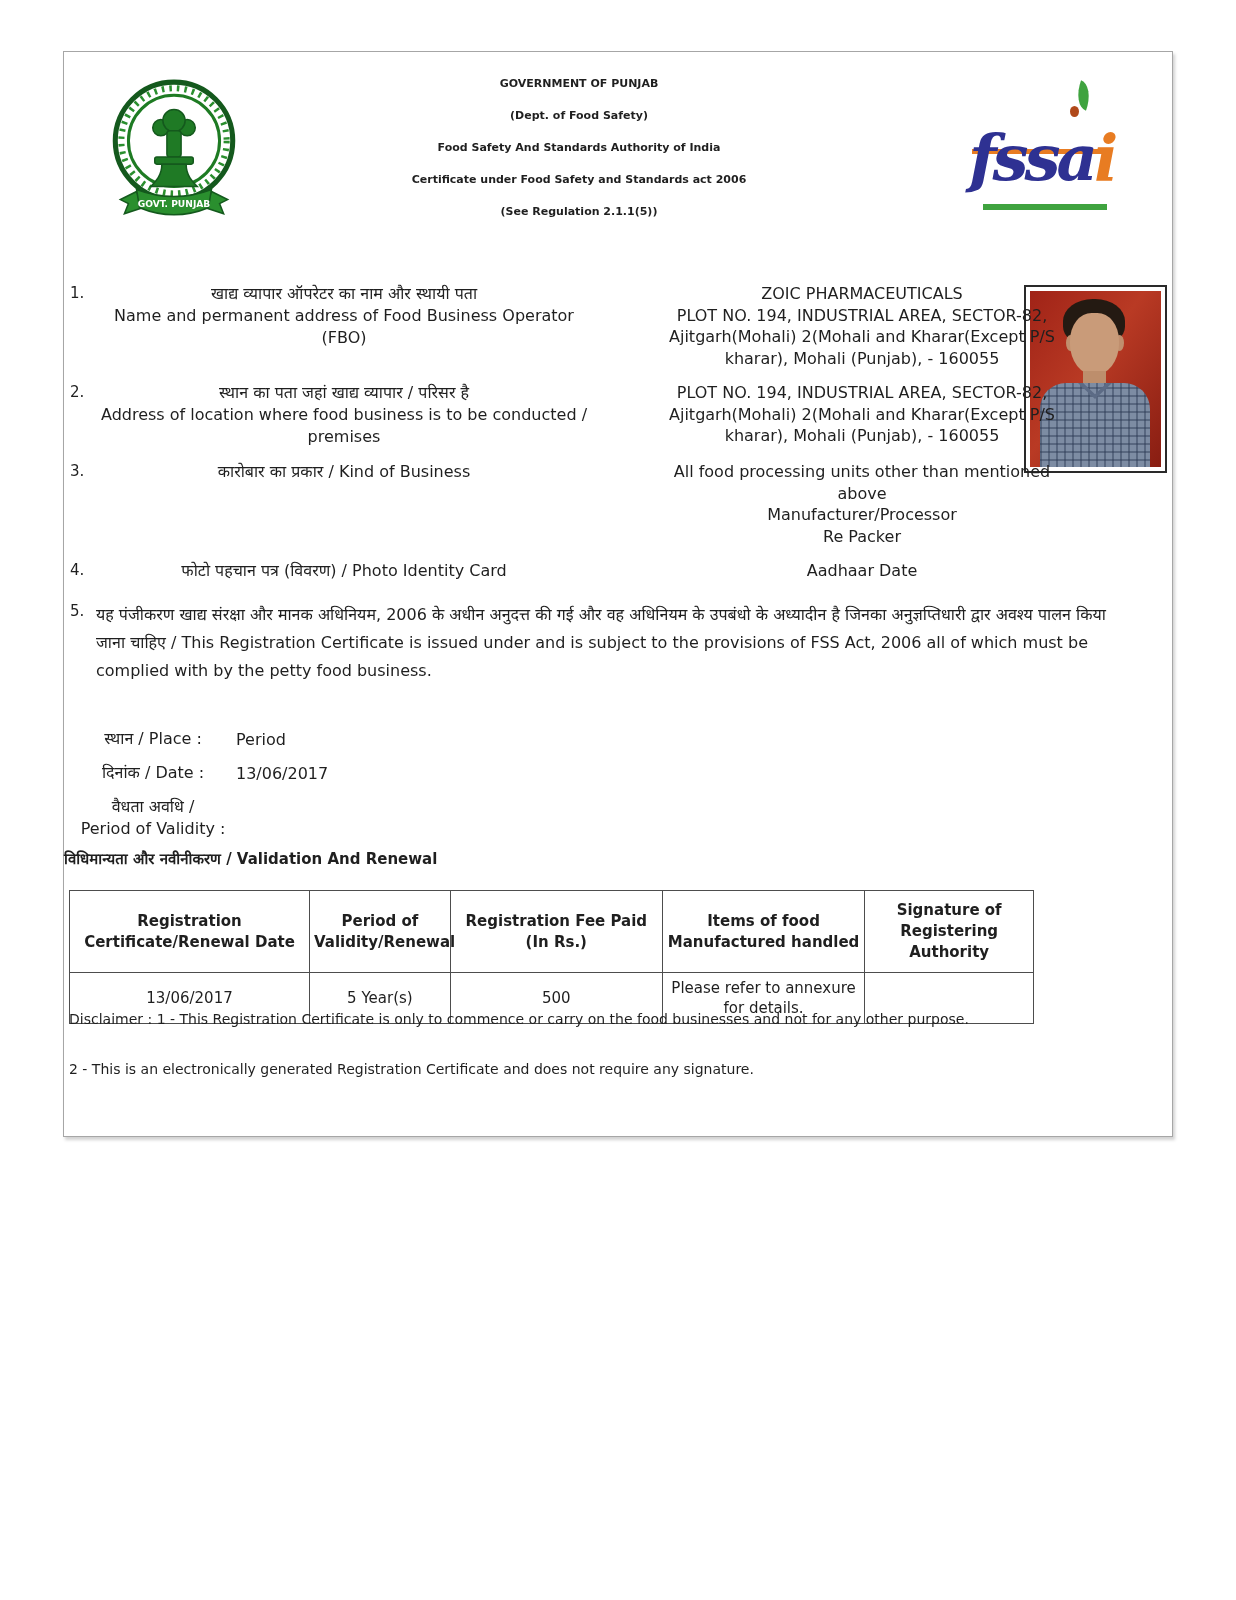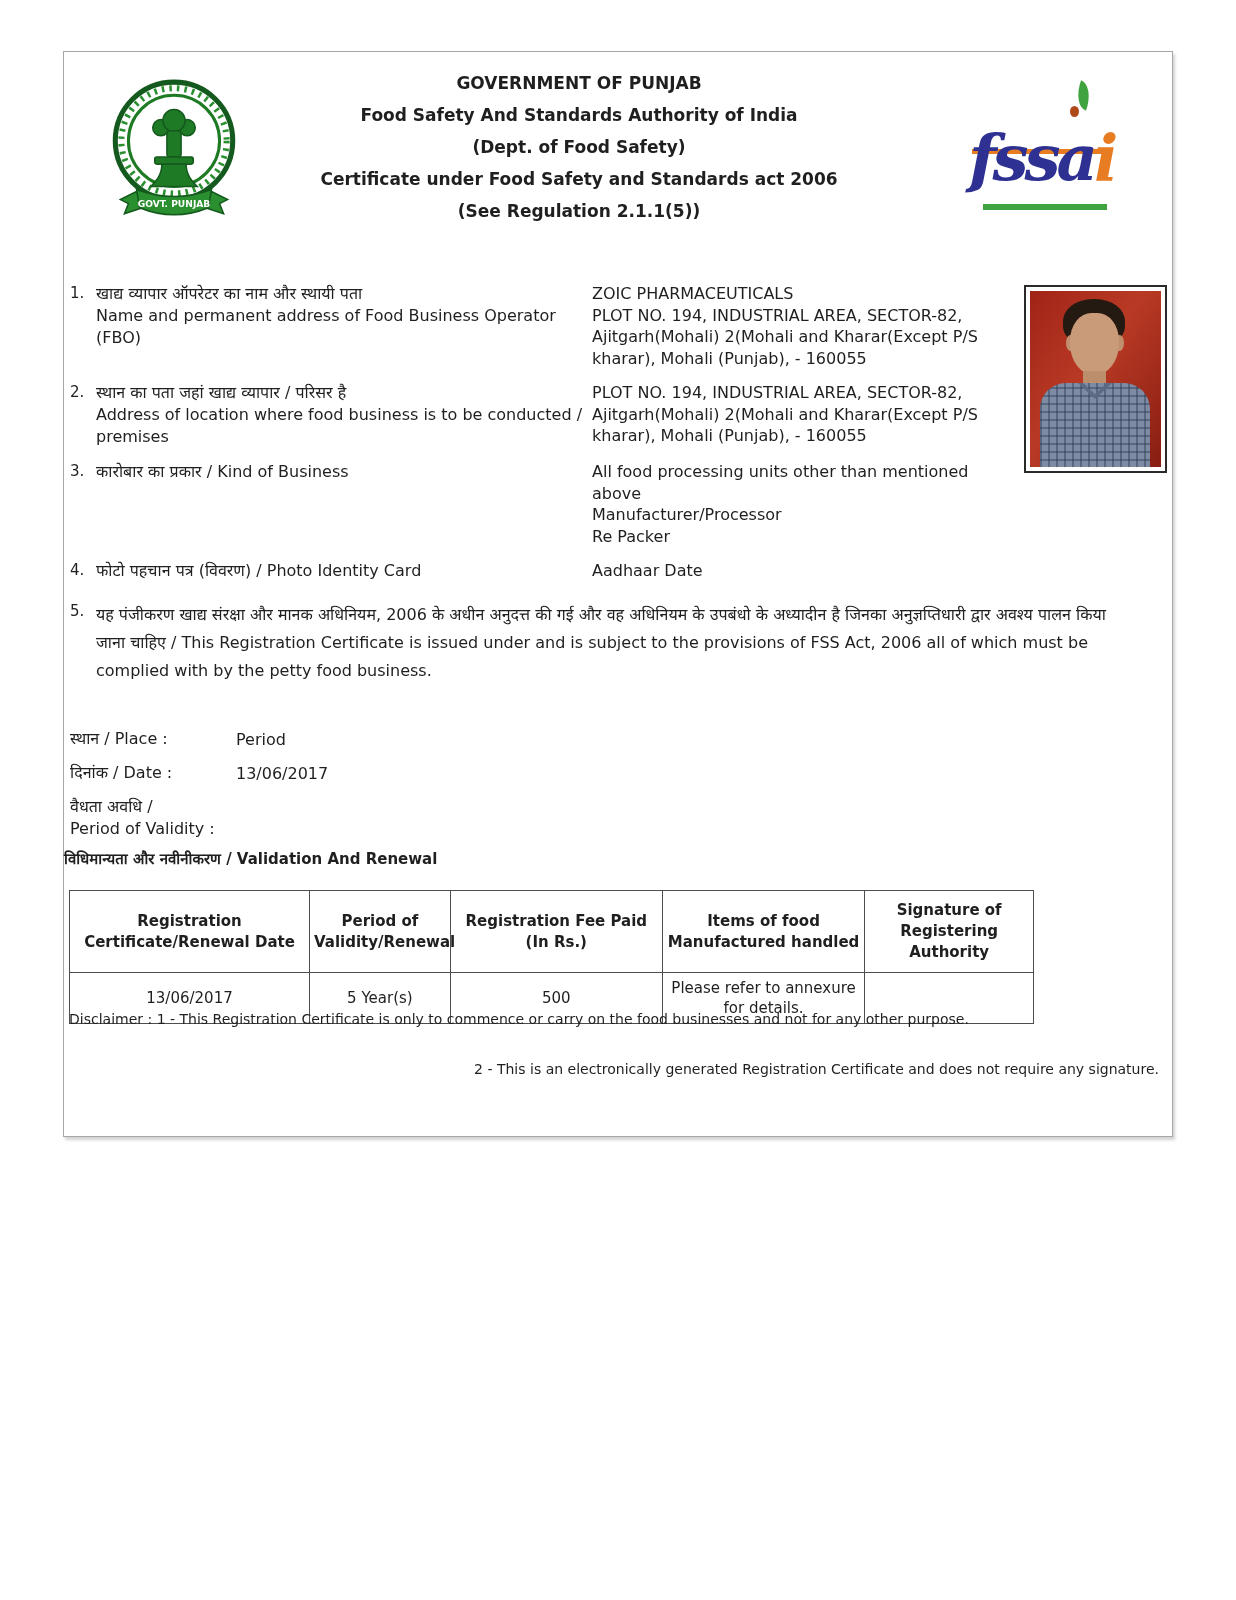--- a/index.html
+++ b/index.html
@@ -1,23 +1,23 @@
 <!DOCTYPE html>
 <html><head>
 <meta charset="utf-8">
 <style>
   * { margin:0; padding:0; box-sizing:border-box; }
   html,body { width:1236px; height:1600px; background:#ffffff; font-family:"DejaVu Sans","Liberation Sans",sans-serif; color:#1f1f1f; }
   .certificate { position:absolute; left:63px; top:51px; width:1110px; height:1086px; background:#fff; border:1px solid #a6a6a6; box-shadow:2px 3px 3px rgba(0,0,0,0.18); }
-  .pre { white-space:pre-line; }
+  .pre { white-space:pre-line;text-align:center; }
 
   
   .emblem { position:absolute; left:34px; top:20px; width:152px; height:162px; }
   .hdr-text { position:absolute; left:140px; top:22px; width:750px; text-align:center; }
-  .hdr-line { font-weight:bold; font-size:17px; line-height:19px; margin-bottom:13px; }
+  .hdr-line { font-weight:bold; font-size:11px; line-height:19px; margin-bottom:13px; }
   .hdr-line.gap { margin-top:9px; }
 
   .fssai { position:absolute; left:903px; top:30px; width:140px; height:132px; }
   .fssai .bar-orange { position:absolute; top:67px; left:5px; right:0; height:5px; background:#e87c22; }
   .fssai .bar-green { position:absolute; bottom:4px; left:16px; right:0; height:6px; background:#3fa33f; }
   .fssai .word { position:absolute; left:2px; bottom:24px; font-family:"DejaVu Serif","Liberation Serif",serif; font-style:italic; font-weight:bold; font-size:64px; line-height:1; letter-spacing:-4px; color:#2e3192; }
   .fssai .word .i-orange { color:#e87c22; }
   .fssai .leaf { position:absolute; top:0px; right:16px; width:15px; height:27px; background:#3fa33f; border-radius:0 100% 0 100%; transform:rotate(20deg); }
   .fssai .seed { position:absolute; top:24px; right:28px; width:9px; height:11px; background:#b0491a; border-radius:50%; }
 
@@ -59,21 +59,21 @@
 
   
   table.vr { position:absolute; left:5px; top:838px; width:965px; border-collapse:collapse; table-layout:fixed; }
   table.vr th, table.vr td { border:1px solid #4d4d4d; text-align:center; vertical-align:middle; font-size:15px; }
   table.vr th { font-weight:bold; padding:9px 4px; line-height:21px; }
   table.vr td { padding:5px 4px; line-height:20px; height:44px; }
   .c1{width:24.9%}.c2{width:14.6%}.c3{width:22%}.c4{width:21%}.c5{width:17.5%}
 
   
   .disclaimer { position:absolute; left:5px; top:956px; width:1090px; font-weight:normal; font-size:14px; line-height:23px; }
-  .disclaimer .p2 { margin-top:27px;text-align:right; }
+  .disclaimer .p2 { margin-top:27px; }
 </style>
 </head>
 <body>
 
 <div class="certificate">
 
   <svg class="emblem" viewBox="0 0 150 160">
     <circle cx="75" cy="68" r="58" fill="#ffffff" stroke="#14591d" stroke-width="5"></circle>
     <circle cx="75" cy="68" r="52" fill="none" stroke="#2a8f2e" stroke-width="6" stroke-dasharray="2.5 5"></circle>
     <circle cx="75" cy="68" r="45" fill="none" stroke="#1e7b23" stroke-width="3"></circle>
@@ -88,22 +88,22 @@
     <g stroke="#14591d" stroke-width="1.5" fill="#2a8f2e">
       <path d="M38,118 L22,126 30,130 26,140 44,134 Z"></path>
       <path d="M112,118 L128,126 120,130 124,140 106,134 Z"></path>
       <path d="M38,116 Q75,130 112,116 L109,134 Q75,148 41,134 Z"></path>
     </g>
     <text x="75" y="133" text-anchor="middle" fill="#ffffff" font-size="9" font-weight="bold">GOVT. PUNJAB</text>
   </svg>
 
   <div class="hdr-text">
     <div class="hdr-line">GOVERNMENT OF PUNJAB</div>
+    <div class="hdr-line">(Dept. of Food Safety)</div>
     <div class="hdr-line">Food Safety And Standards Authority of India</div>
-    <div class="hdr-line">(Dept. of Food Safety)</div>
     <div class="hdr-line gap">Certificate under Food Safety and Standards act 2006</div>
     <div class="hdr-line">(See Regulation 2.1.1(5))</div>
   </div>
 
   <div class="fssai">
     <span class="leaf"></span>
     <span class="seed"></span>
     <div class="bar-orange"></div>
     <div class="word"><span>fssa</span><span class="i-orange">i</span></div>
     <div class="bar-green"></div>

